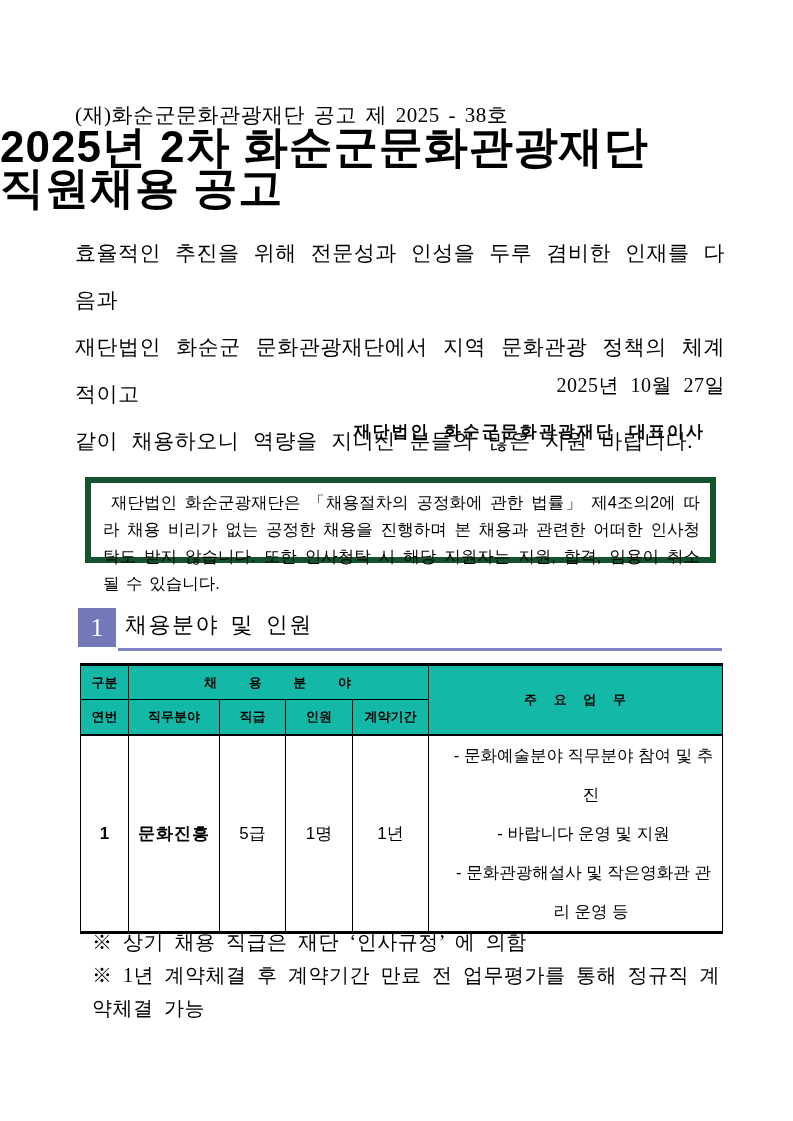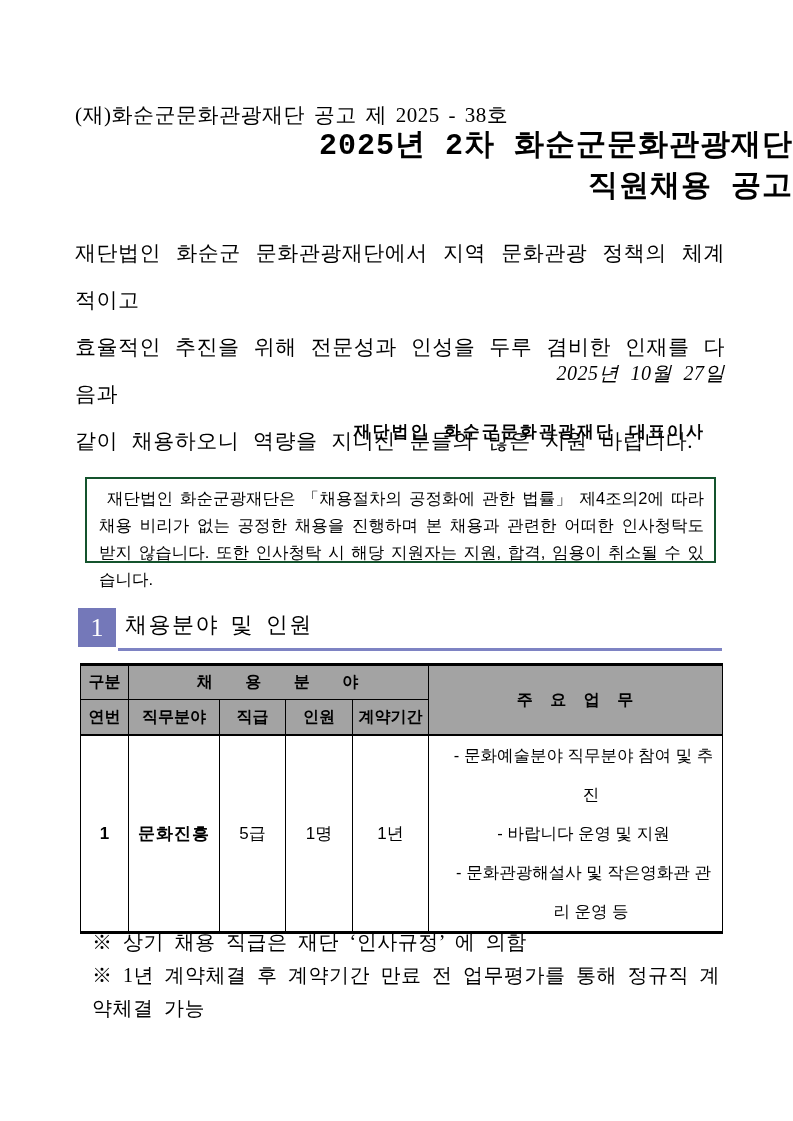--- a/index.html
+++ b/index.html
@@ -14,45 +14,45 @@
   }
   .sans{font-family:"Liberation Sans","DejaVu Sans",sans-serif;}
 
   .doc-number{
     position:absolute;left:75px;top:96px;
     font-size:21px;line-height:22px;word-spacing:3px;letter-spacing:.5px;margin-top:8px;
   }
 
   .title{
     position:absolute;left:0;top:126px;width:100%;
-    text-align:right;
-    font-family:Liberation Mono, monospace;
-    font-weight:800;font-size:30px;line-height:41px;letter-spacing:1px;
+    text-align:left;
+    font-family:Liberation Sans, sans-serif;
+    font-weight:800;font-size:44px;line-height:41px;letter-spacing:1px;
   }
 
   .body-par{
     position:absolute;left:75px;top:230px;width:650px;
     font-size:21px;line-height:47px;word-spacing:8px;letter-spacing:.5px;
   }
   .body-par .jline{text-align:justify;text-align-last:justify;}
   .body-par .lline{text-align:left;}
 
   .date-line{
-    position:absolute;right:68px;top:360px;
-    font-size:20px;word-spacing:6px;letter-spacing:.5px;font-style:italic;
+    position:absolute;right:68px;top:372px;
+    font-size:20px;word-spacing:6px;letter-spacing:.5px;
   }
 
   .signature{
     position:absolute;right:88px;top:420px;
     font-size:17px;font-weight:bold;letter-spacing:2px;word-spacing:8px;
   }
 
   .notice-box{
     position:absolute;left:85px;top:477px;width:631px;height:86px;
-    border:2px solid #14532d;box-sizing:border-box;
+    border:6px solid #14532d;box-sizing:border-box;
     padding:6px 10px 13px 12px;
     font-family:"Liberation Sans","DejaVu Sans",sans-serif;
     font-size:16.5px;line-height:27px;
     text-align:justify;text-indent:8px;word-spacing:2px;
   }
 
   .sec-square{
     position:absolute;left:78px;top:608px;width:38px;height:39px;
     background:#7478b9;color:#fff;
     display:flex;align-items:center;justify-content:center;
@@ -73,22 +73,22 @@
     border-collapse:collapse;table-layout:fixed;
     font-family:"Liberation Sans","DejaVu Sans",sans-serif;
     border-top:3px solid #000;border-bottom:3px solid #000;
   }
   table.recruit td{
     border:1.2px solid #000;
     text-align:center;vertical-align:middle;
     padding:0;
   }
   table.recruit .th{
-    background:#a3a3a3;
-    font-weight:bold;font-size:16px;
+    background:#14b8a6;
+    font-weight:bold;font-size:13px;
   }
   table.recruit tr.h1 td{height:33px;}
   table.recruit tr.h2 td{height:34px;border-bottom:2.5px solid #000;}
   td.spread-wide{word-spacing:24px;letter-spacing:2px;}
   td.spread-mid{word-spacing:11px;letter-spacing:1px;}
   table.recruit tr.data td{height:173px;font-size:17px;}
   td.cell-no{font-weight:bold;}
   td.cell-job{font-weight:800;font-size:24px;letter-spacing:1px;}
   td.cell-duties{text-align:left;}
   .duties{
@@ -108,22 +108,22 @@
 <div class="page">
 
   <div class="doc-number">(재)화순군문화관광재단 공고 제 2025 - 38호</div>
 
   <div class="title">
     <div>2025년 2차 화순군문화관광재단</div>
     <div>직원채용 공고</div>
   </div>
 
   <div class="body-par">
+    <div class="jline">효율적인 추진을 위해 전문성과 인성을 두루 겸비한 인재를 다음과</div>
     <div class="jline">재단법인 화순군 문화관광재단에서 지역 문화관광 정책의 체계적이고</div>
-    <div class="jline">효율적인 추진을 위해 전문성과 인성을 두루 겸비한 인재를 다음과</div>
     <div class="lline">같이 채용하오니 역량을 지니신 분들의 많은 지원 바랍니다.</div>
   </div>
 
   <div class="date-line">2025년 10월 27일</div>
 
   <div class="signature">재단법인 화순군문화관광재단 대표이사</div>
 
   <div class="notice-box sans">재단법인 화순군광재단은 「채용절차의 공정화에 관한 법률」 제4조의2에 따라 채용 비리가 없는 공정한 채용을 진행하며 본 채용과 관련한 어떠한 인사청탁도 받지 않습니다. 또한 인사청탁 시 해당 지원자는 지원, 합격, 임용이 취소될 수 있습니다.</div>
 
   <div class="sec-square">1</div>

